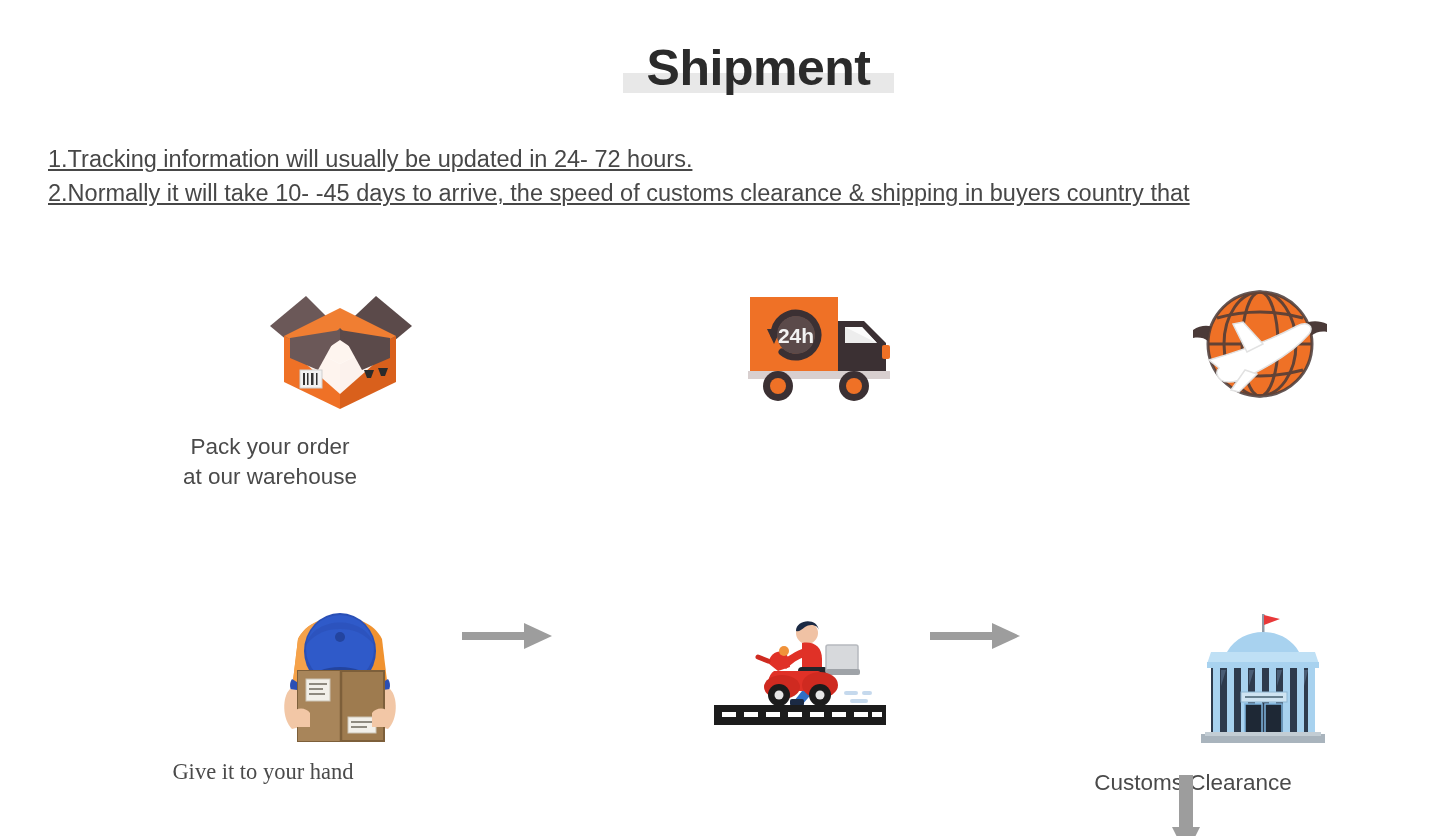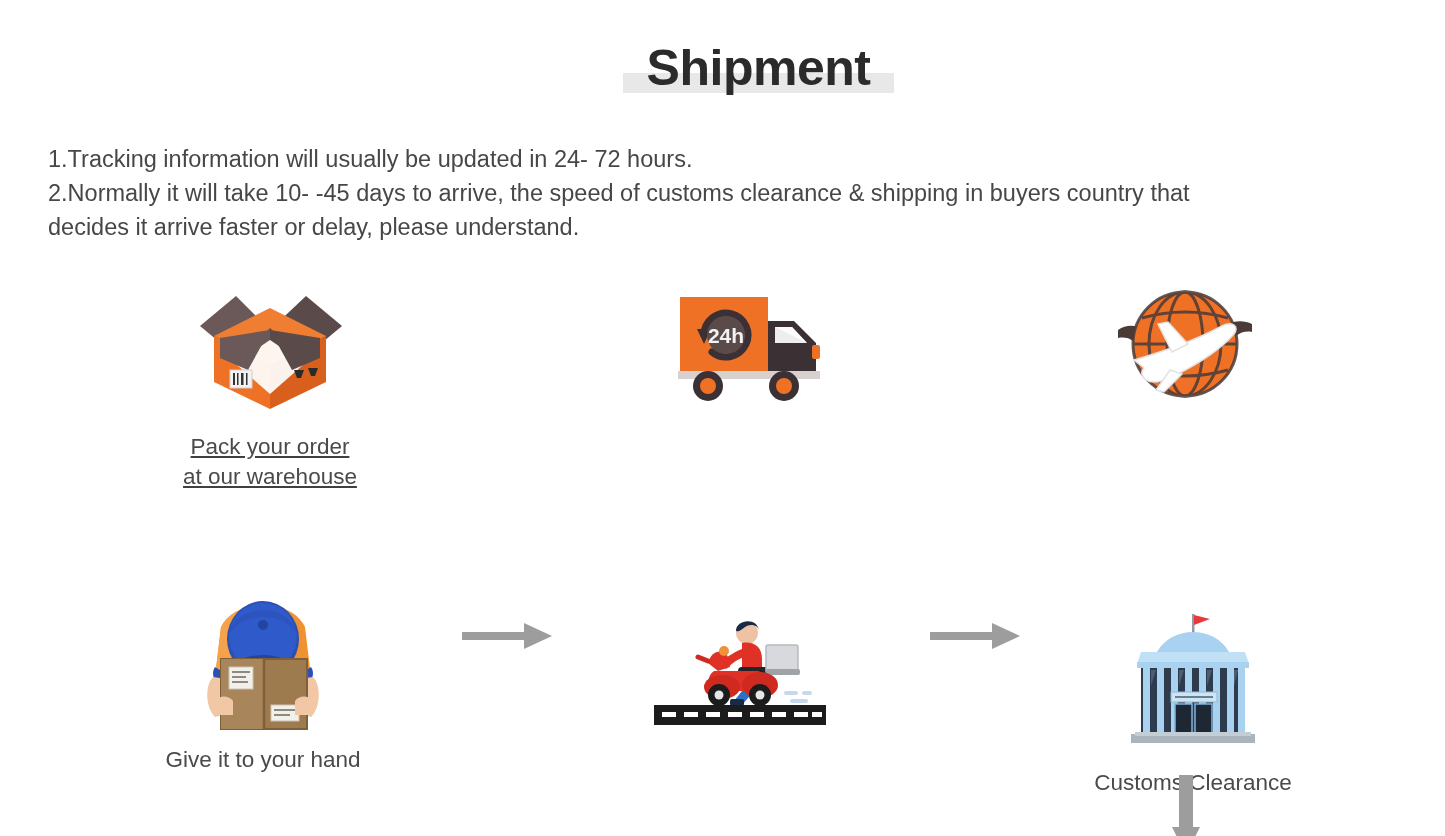--- a/index.html
+++ b/index.html
@@ -50,55 +50,55 @@
   
   .intro {
     position: absolute;
     left: 48px;
     top: 142px;
     width: 1345px;
     font-size: 23.5px;
     line-height: 34px;
     color: #474747;
   }
-  .intro-line { display: block; }
+  .intro-line { display: block; text-decoration: underline; }
 
   
   .flow {
     position: absolute;
     left: 0;
     top: 270px;
     width: 1445px;
     height: 566px;
   }
   .cell {
     position: absolute;
     text-align: center;
   }
   .icon-slot {
     width: 100%;
     height: 150px;
     display: flex;
     align-items: center;
-    justify-content: center;
+    justify-content: flex-end;
   }
   .caption {
     font-size: 22.5px;
     line-height: 30px;
     color: #4a4a4a;
     margin-top: 12px;
   }
   .caption span { display: block; }
 
   
-  #cell-pack      { left: 120px;  top: 0px;   width: 300px; text-decoration: underline; }
+  #cell-pack      { left: 120px;  top: 0px;   width: 300px; }
   #cell-transport { left: 602px;  top: 0px;   width: 300px; }
   #cell-air       { left: 1035px; top: 0px;   width: 300px; }
   
-  #cell-hand      { left: 113px;  top: 313px; width: 300px; }
+  #cell-hand      { left: 113px;  top: 325px; width: 300px; font-family: Liberation Serif, serif; }
   #cell-sent      { left: 590px;  top: 325px; width: 300px; }
   #cell-customs   { left: 1043px; top: 336px; width: 300px; }
 
   
   .arrow { position: absolute; }
   #arrow-1 { left: 462px;  top: 348px; }
   #arrow-2 { left: 930px;  top: 348px; }
   #arrow-3 { left: 1168px; top: 505px; }
 
   svg { display: block; }
@@ -109,21 +109,20 @@
 <div class="title-wrap">
   <div class="title-inner">
     <div class="title-highlight"></div>
     <div class="title-text">Shipment</div>
   </div>
 </div>
 
 <div class="intro">
   <span class="intro-line">1.Tracking information will usually be updated in 24- 72 hours.</span>
   <span class="intro-line">2.Normally it will take 10- -45 days to arrive, the speed of customs clearance &amp; shipping in buyers country that</span>
-  <span class="intro-line">decides it arrive faster or delay, please understand.</span>
 </div>
 
 <div class="flow">
 
   <div class="cell" id="cell-pack">
     <div class="icon-slot">
       <svg width="160" height="135" viewBox="0 0 160 135">
 
         <polygon points="80,52 46,18 10,48 46,78" fill="#6b5858"></polygon>
         <polygon points="80,52 116,18 152,48 116,78" fill="#5b4a4a"></polygon>

